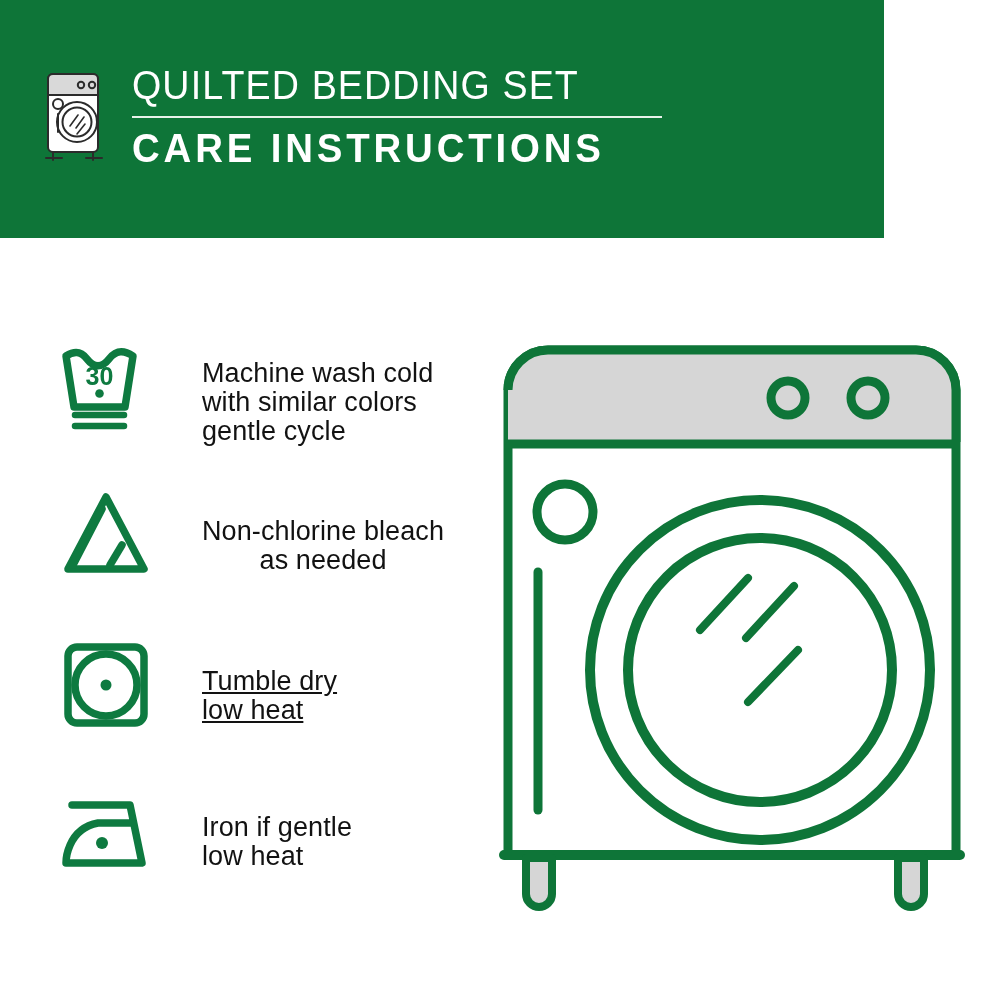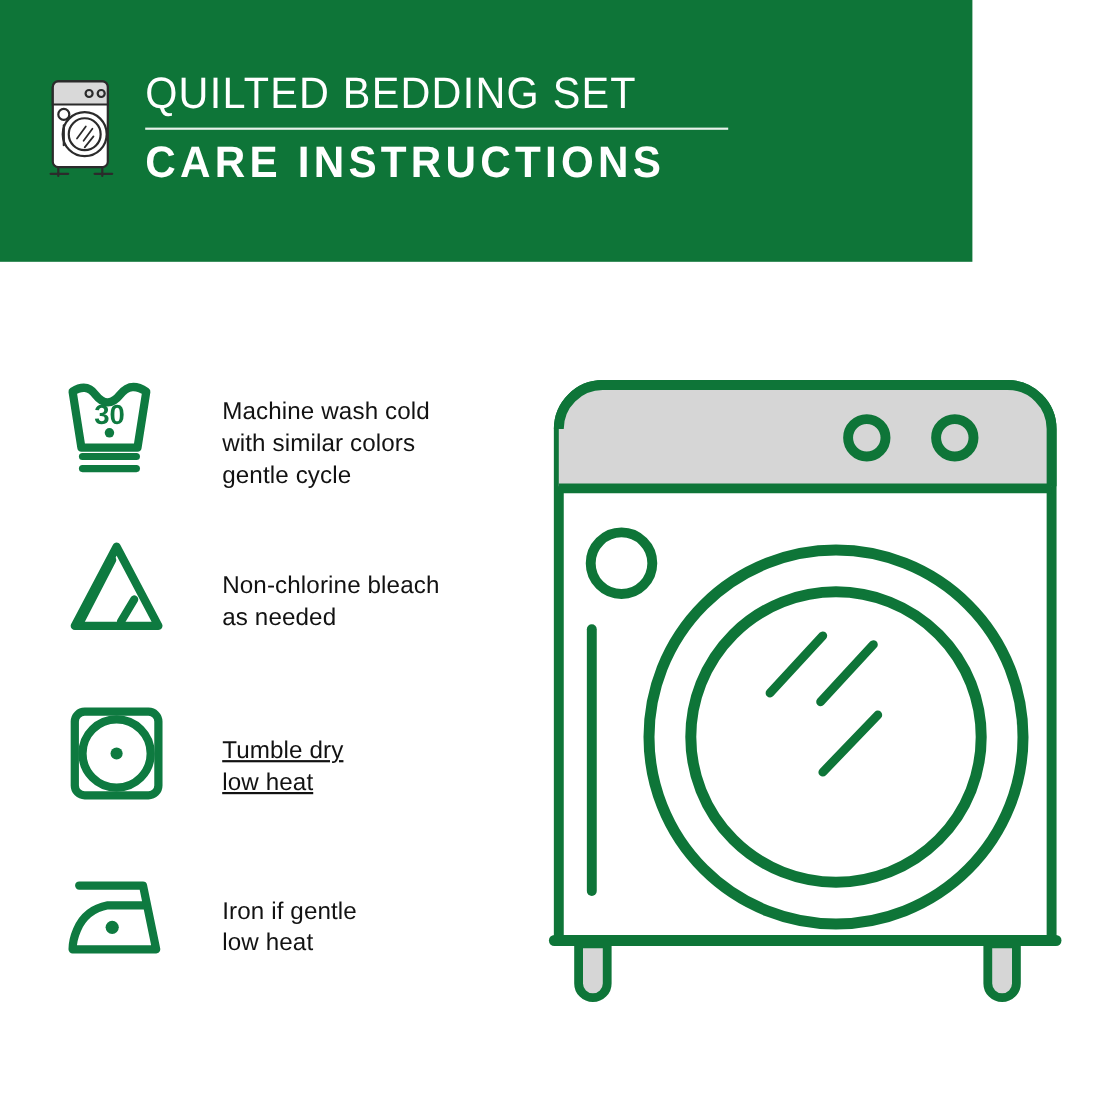--- a/index.html
+++ b/index.html
@@ -91,29 +91,29 @@
     width: 108px;
     flex: none;
     display: flex;
     align-items: flex-start;
     justify-content: flex-end;
   }
   .care-text {
     margin-left: 46px;
     color: #121212;
     font-family: "Liberation Sans", sans-serif;
-    font-size: 22px;
+    font-size: 27px;
     font-weight: 400;
     line-height: 29px;
     letter-spacing: 0.1px;
     white-space: pre-line;
     padding-top: 20px;
   }
   .care-row.r-wash .care-text { padding-top: 24px; }
-  .care-row.r-bleach .care-text { padding-top: 32px; }
+  .care-row.r-bleach .care-text { padding-top: 32px; text-align: center; }
   .care-row.r-dry .care-text { padding-top: 32px; text-decoration: underline; }
   .care-row.r-iron .care-text { padding-top: 28px; }
 
   
   .machine-wrap {
     position: absolute;
     left: 480px;
     top: 330px;
     width: 500px;
     height: 600px;

